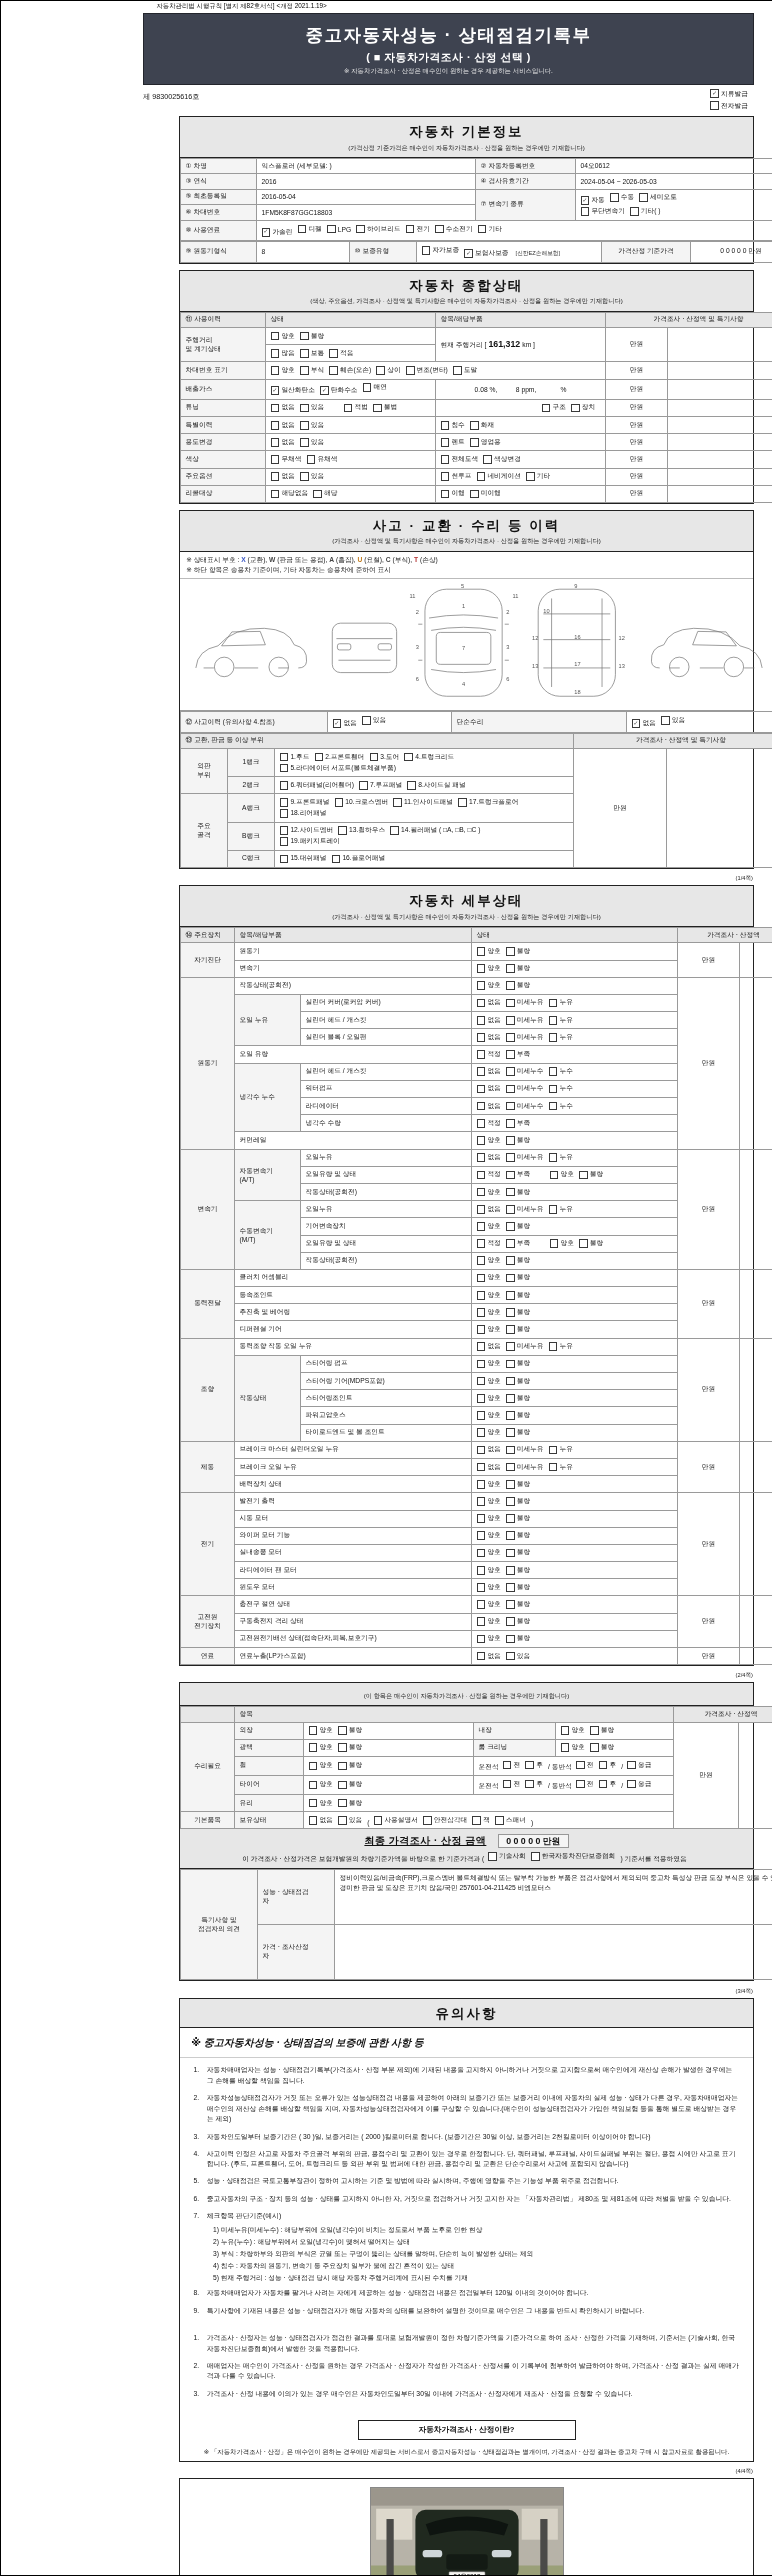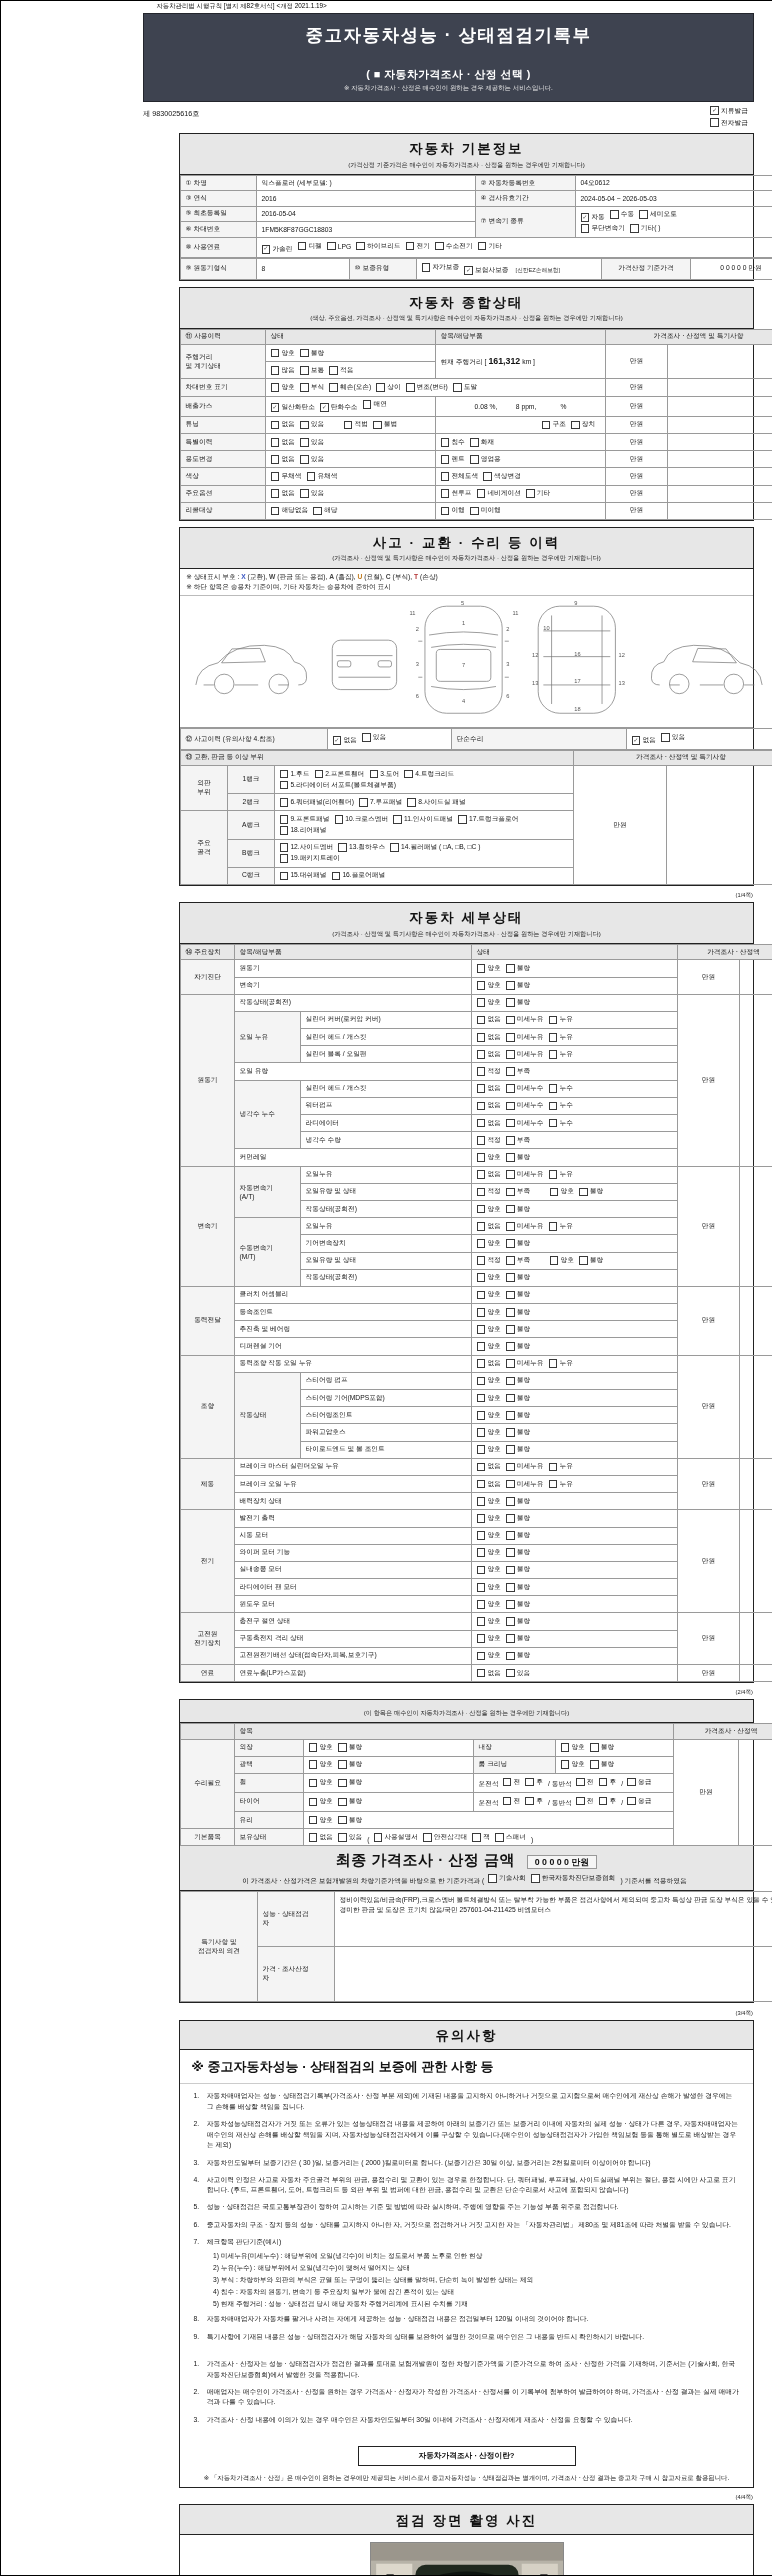--- a/index.html
+++ b/index.html
@@ -3,21 +3,21 @@
 <meta charset="utf-8">
 <style>
   html,body{margin:0;padding:0;}
   body{width:773px;height:2576px;position:relative;background:#ffffff;
        font-family:"Liberation Sans","DejaVu Sans",sans-serif;color:#111;}
   .frame{position:absolute;inset:0;border:0.5px solid #000;pointer-events:none;z-index:50;}
   .doc{position:absolute;left:143px;top:1px;width:611px;}
   .topnote{font-size:6.4px;padding:1px 0 2.1px 13.4px;color:#000;}
   .titlebox{background:#3e4350;color:#fff;text-align:center;padding:9.3px 0 7.2px;border:0.5px solid #23252c;}
   .titlebox h1{margin:0;font-size:17.5px;letter-spacing:1.5px;font-weight:bold;}
-  .titlebox .t2{font-size:10.8px;margin-top:21px;font-weight:bold;letter-spacing:0.5px;}
+  .titlebox .t2{font-size:10.8px;margin-top:4px;font-weight:bold;letter-spacing:0.5px;}
   .titlebox .t3{font-size:6.4px;margin-top:2.1px;color:#e8e8e8;}
   .docnoline{display:flex;justify-content:space-between;align-items:flex-start;margin:3.1px 1px 3.1px 0;}
   .docno{font-size:7.2px;font-weight:normal;padding-top:4.1px;}
   .issue{font-size:6px;text-align:left;line-height:1.5;}
   .secbox{border:1px solid #222;margin-bottom:6.2px;background:#fff;margin-left:36px;}
   .sechead{background:#e7e7e7;text-align:center;padding:6.2px 0 4.6px;border-bottom:1px solid #222;}
   .sechead h2{margin:0;font-size:13.4px;font-weight:bold;letter-spacing:2.1px;}
   .sechead .sub{font-size:6.2px;margin-top:2.1px;color:#222;}
   table.grid{width:100%;border-collapse:collapse;table-layout:fixed;}
   table.grid td{border:0.5px solid #9a9a9a;padding:2.6px 4.6px;font-size:6.7px;vertical-align:middle;word-break:keep-all;}
@@ -32,27 +32,27 @@
   .bx.ck{color:#111;}
   .cbl{font-size:6.7px;}
   .gap{display:inline-block;width:14.4px;}
   .cbt{margin-right:4.1px;font-size:6.7px;}
   .mileage-num{font-weight:bold;font-size:8.8px;padding:0 2.1px;}
   .legendrow{font-size:6.7px;padding:3.6px 6.2px 1px;}
   .legendrow2{font-size:6.7px;padding:0 6.2px 3.6px;border-bottom:0.5px solid #bbb;}
   .diagwrap{padding:4.1px 3.1px;border-bottom:0.5px solid #9a9a9a;text-align:center;}
   .suffix{font-size:5.7px;color:#333;}
   .finalbar{background:#e7e7e7;border-bottom:0.5px solid #222;text-align:center;padding:4.6px 3.1px 4.1px;}
-  .finalbar .big{font-size:15px;font-weight:bold;letter-spacing:0.5px;}
+  .finalbar .big{font-size:10px;font-weight:bold;letter-spacing:0.5px;text-decoration:underline;}
   .finalbar .amount{font-size:8.8px;font-weight:bold;background:#f5f5f5;border:0.5px solid #999;padding:1px 7.2px;margin-left:9.3px;}
   .finalnote{font-size:6.4px;margin-top:3.1px;}
   .opin-text{font-size:6.7px;line-height:1.55;text-align:left;}
   .pgmark{text-align:right;font-size:5.7px;color:#222;margin:1px 1px 2.1px 0;}
   .noticebody{padding:3.1px 0 7.2px;}
-  .n-sec{font-size:13px;font-weight:bold;padding:7.2px 11.3px;border-bottom:0.5px solid #ccc;}
+  .n-sec{font-size:10px;font-weight:bold;padding:7.2px 11.3px;border-bottom:0.5px solid #ccc;font-style:italic;}
   .n-item{display:flex;padding:4.6px 13.4px 2.1px;font-size:6.8px;line-height:1.55;}
   .n-item .nn{width:13.4px;flex:none;}
   .n-sub{padding:1px 13.4px 1px 33px;font-size:6.7px;line-height:1.5;}
   .n-boxlabel{width:216px;margin:11.3px auto 5.2px;border:1px solid #222;text-align:center;
               font-size:7.7px;font-weight:bold;padding:4.1px 0;}
   .n-foot{font-size:6.4px;padding:2.1px 20.6px 4.1px;line-height:1.55;text-align:center;}
   .photoarea{padding:7.2px 0 9.3px;text-align:center;border-bottom:1px solid #222;}
   .photo{display:block;margin:0 auto 8.2px;border:0.5px solid #888;}
   svg text{font-family:"Liberation Sans","DejaVu Sans",sans-serif;}
 </style>
@@ -1371,23 +1371,20 @@
           <span class="nn">3.</span>
           <span>가격조사 · 산정 내용에 이의가 있는 경우 매수인은 자동차인도일부터 30일 이내에 가격조사 · 산정자에게 재조사 · 산정을 요청할 수 있습니다.</span>
         </div>
       </div>
     <div class="n-boxlabel">자동차가격조사 · 산정이란?</div>
     <div class="n-foot">※ 「자동차가격조사 · 산정」은 매수인이 원하는 경우에만 제공되는 서비스로서 중고자동차성능 · 상태점검과는 별개이며, 가격조사 · 산정 결과는 중고차 구매 시 참고자료로 활용됩니다.</div>
   </div>
   <div class="pgmark">(4/4쪽)</div>
 
   <div class="secbox">
-    <div class="sechead">
-        <h2>점검 장면 촬영 사진</h2>
-      </div>
     <div class="photoarea">
       <svg class="photo" width="192" height="123" viewBox="0 0 372 238">
         <rect width="372" height="238" fill="#b7b3a8"></rect>
         <rect y="0" width="372" height="34" fill="#9b968c"></rect>
         <rect x="10" y="40" width="70" height="60" fill="#ddd8cc"></rect>
           <rect x="292" y="40" width="70" height="60" fill="#d6d1c5"></rect>
         <rect y="150" width="372" height="88" fill="#9aa078"></rect>
         <rect x="30" y="60" width="14" height="120" fill="#4a4a48"></rect>
           <rect x="328" y="60" width="14" height="120" fill="#4a4a48"></rect>
         <rect x="86" y="42" width="200" height="136" rx="20" fill="#20291f"></rect>

